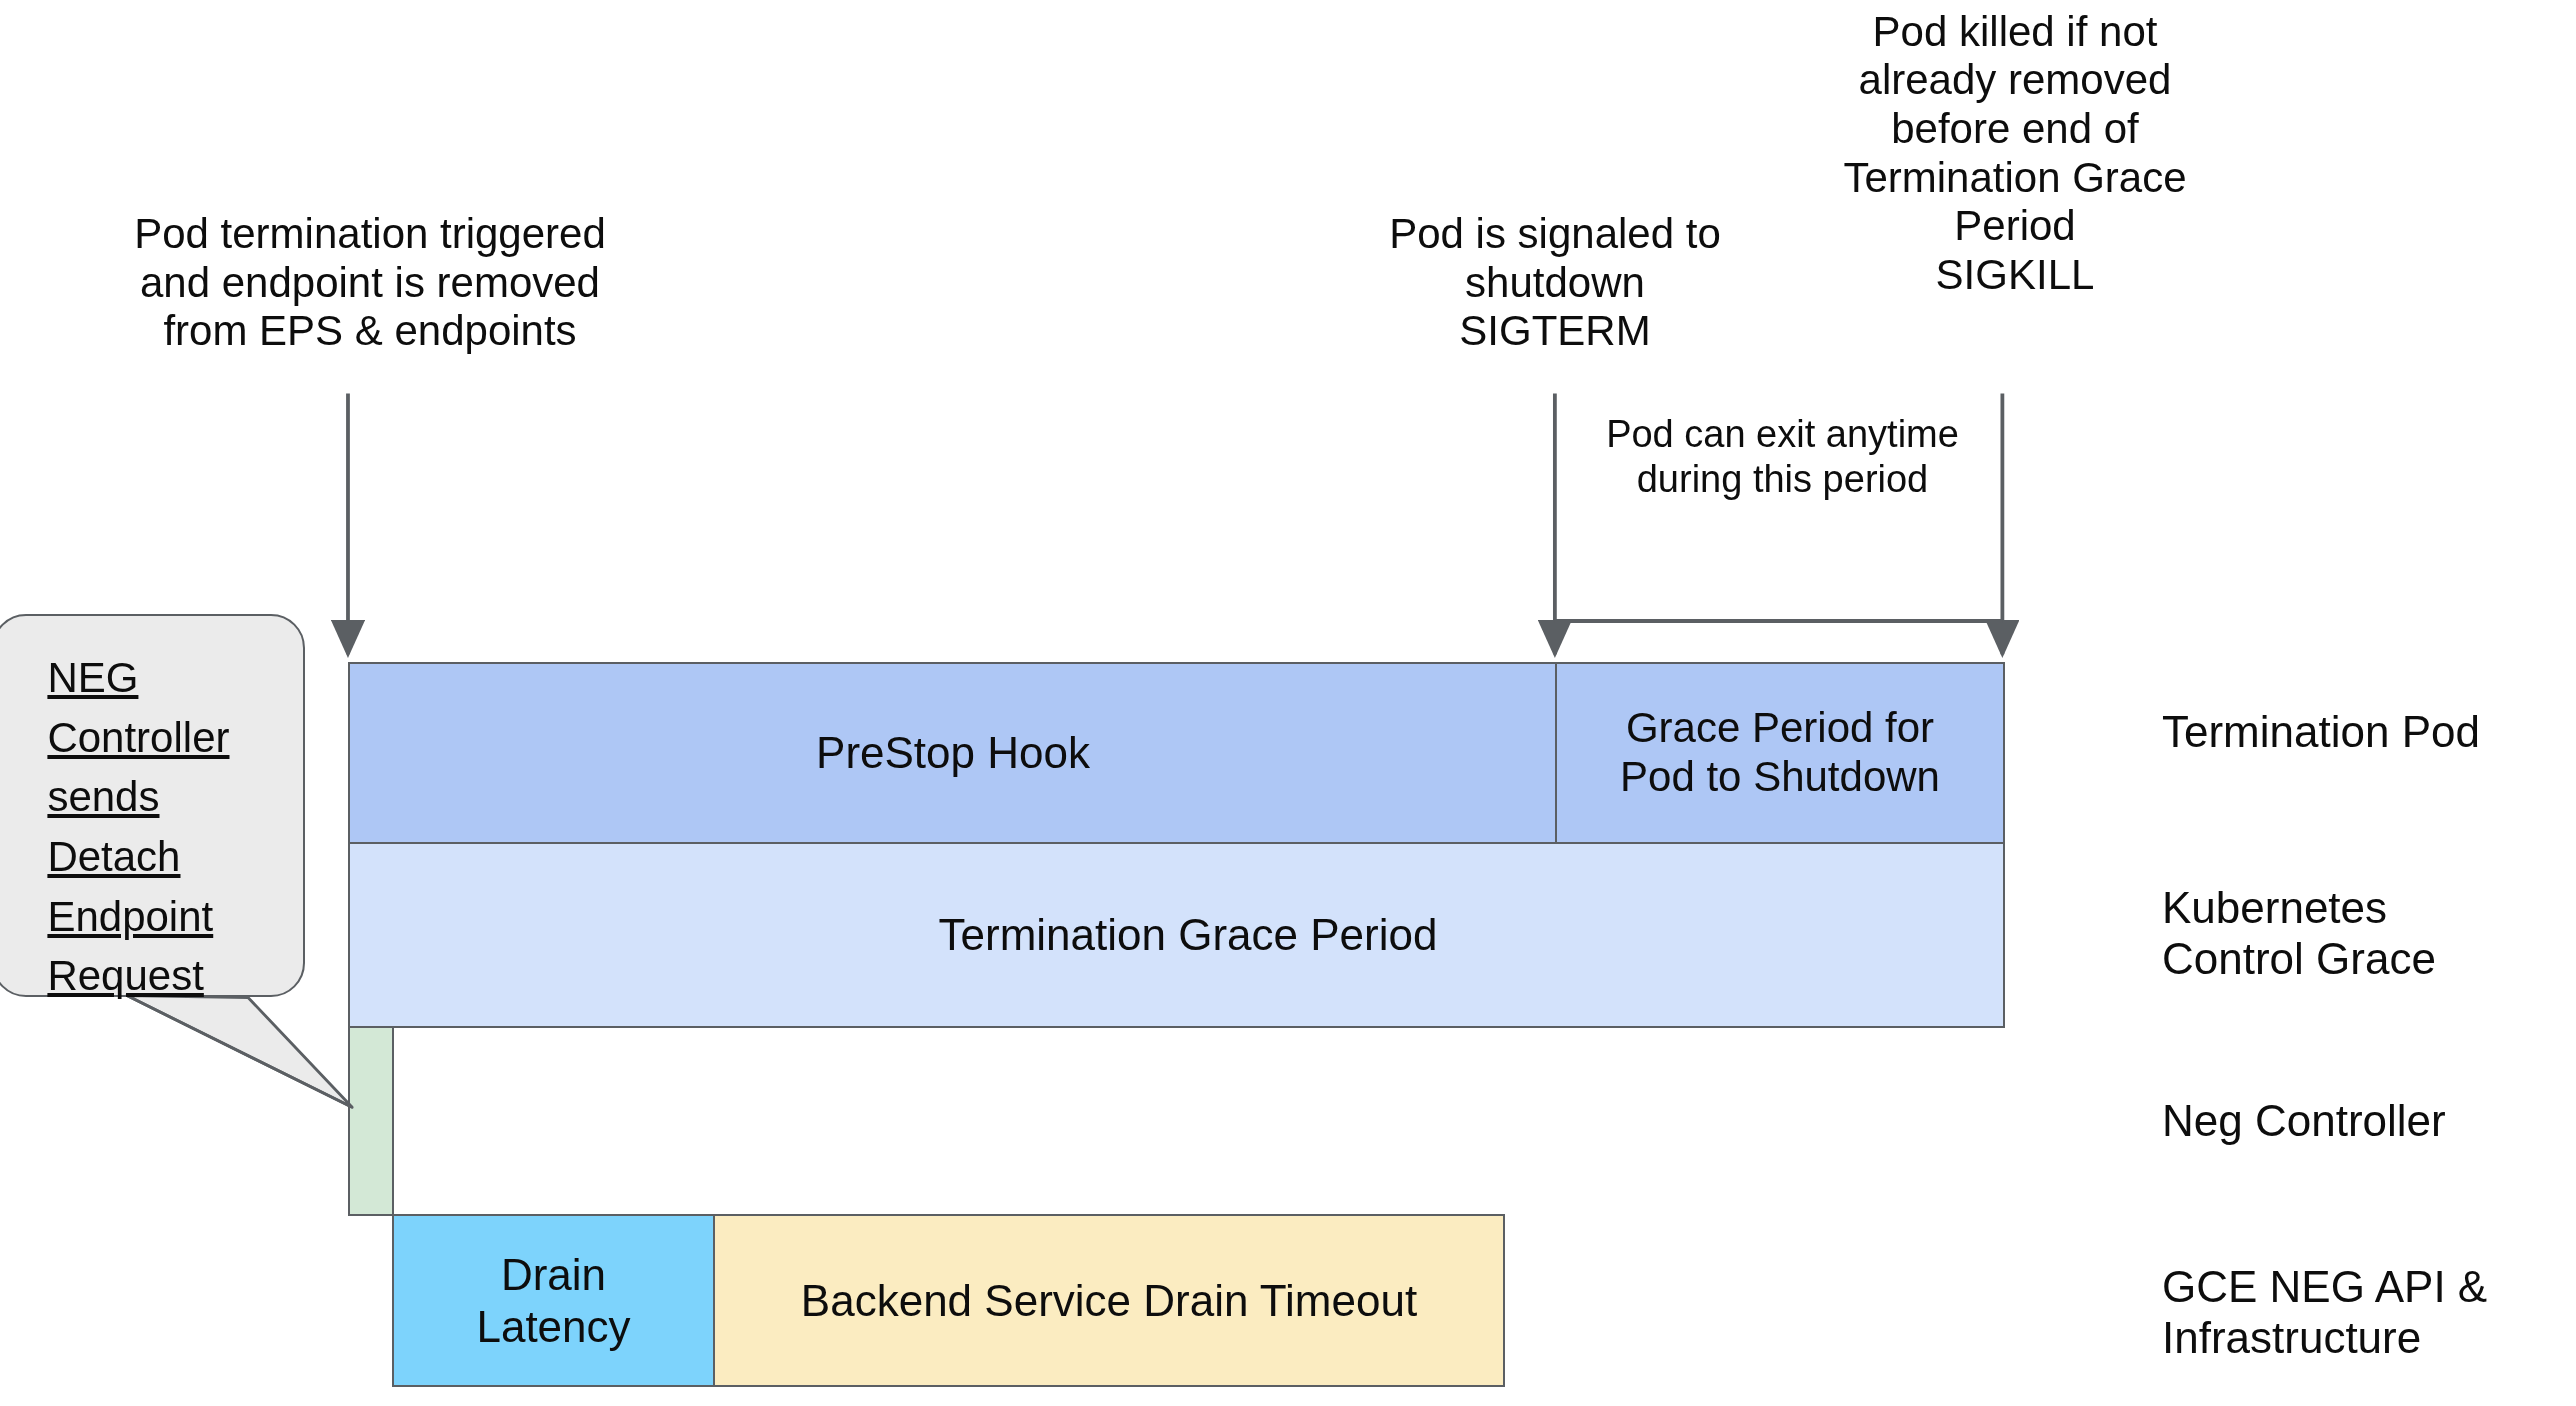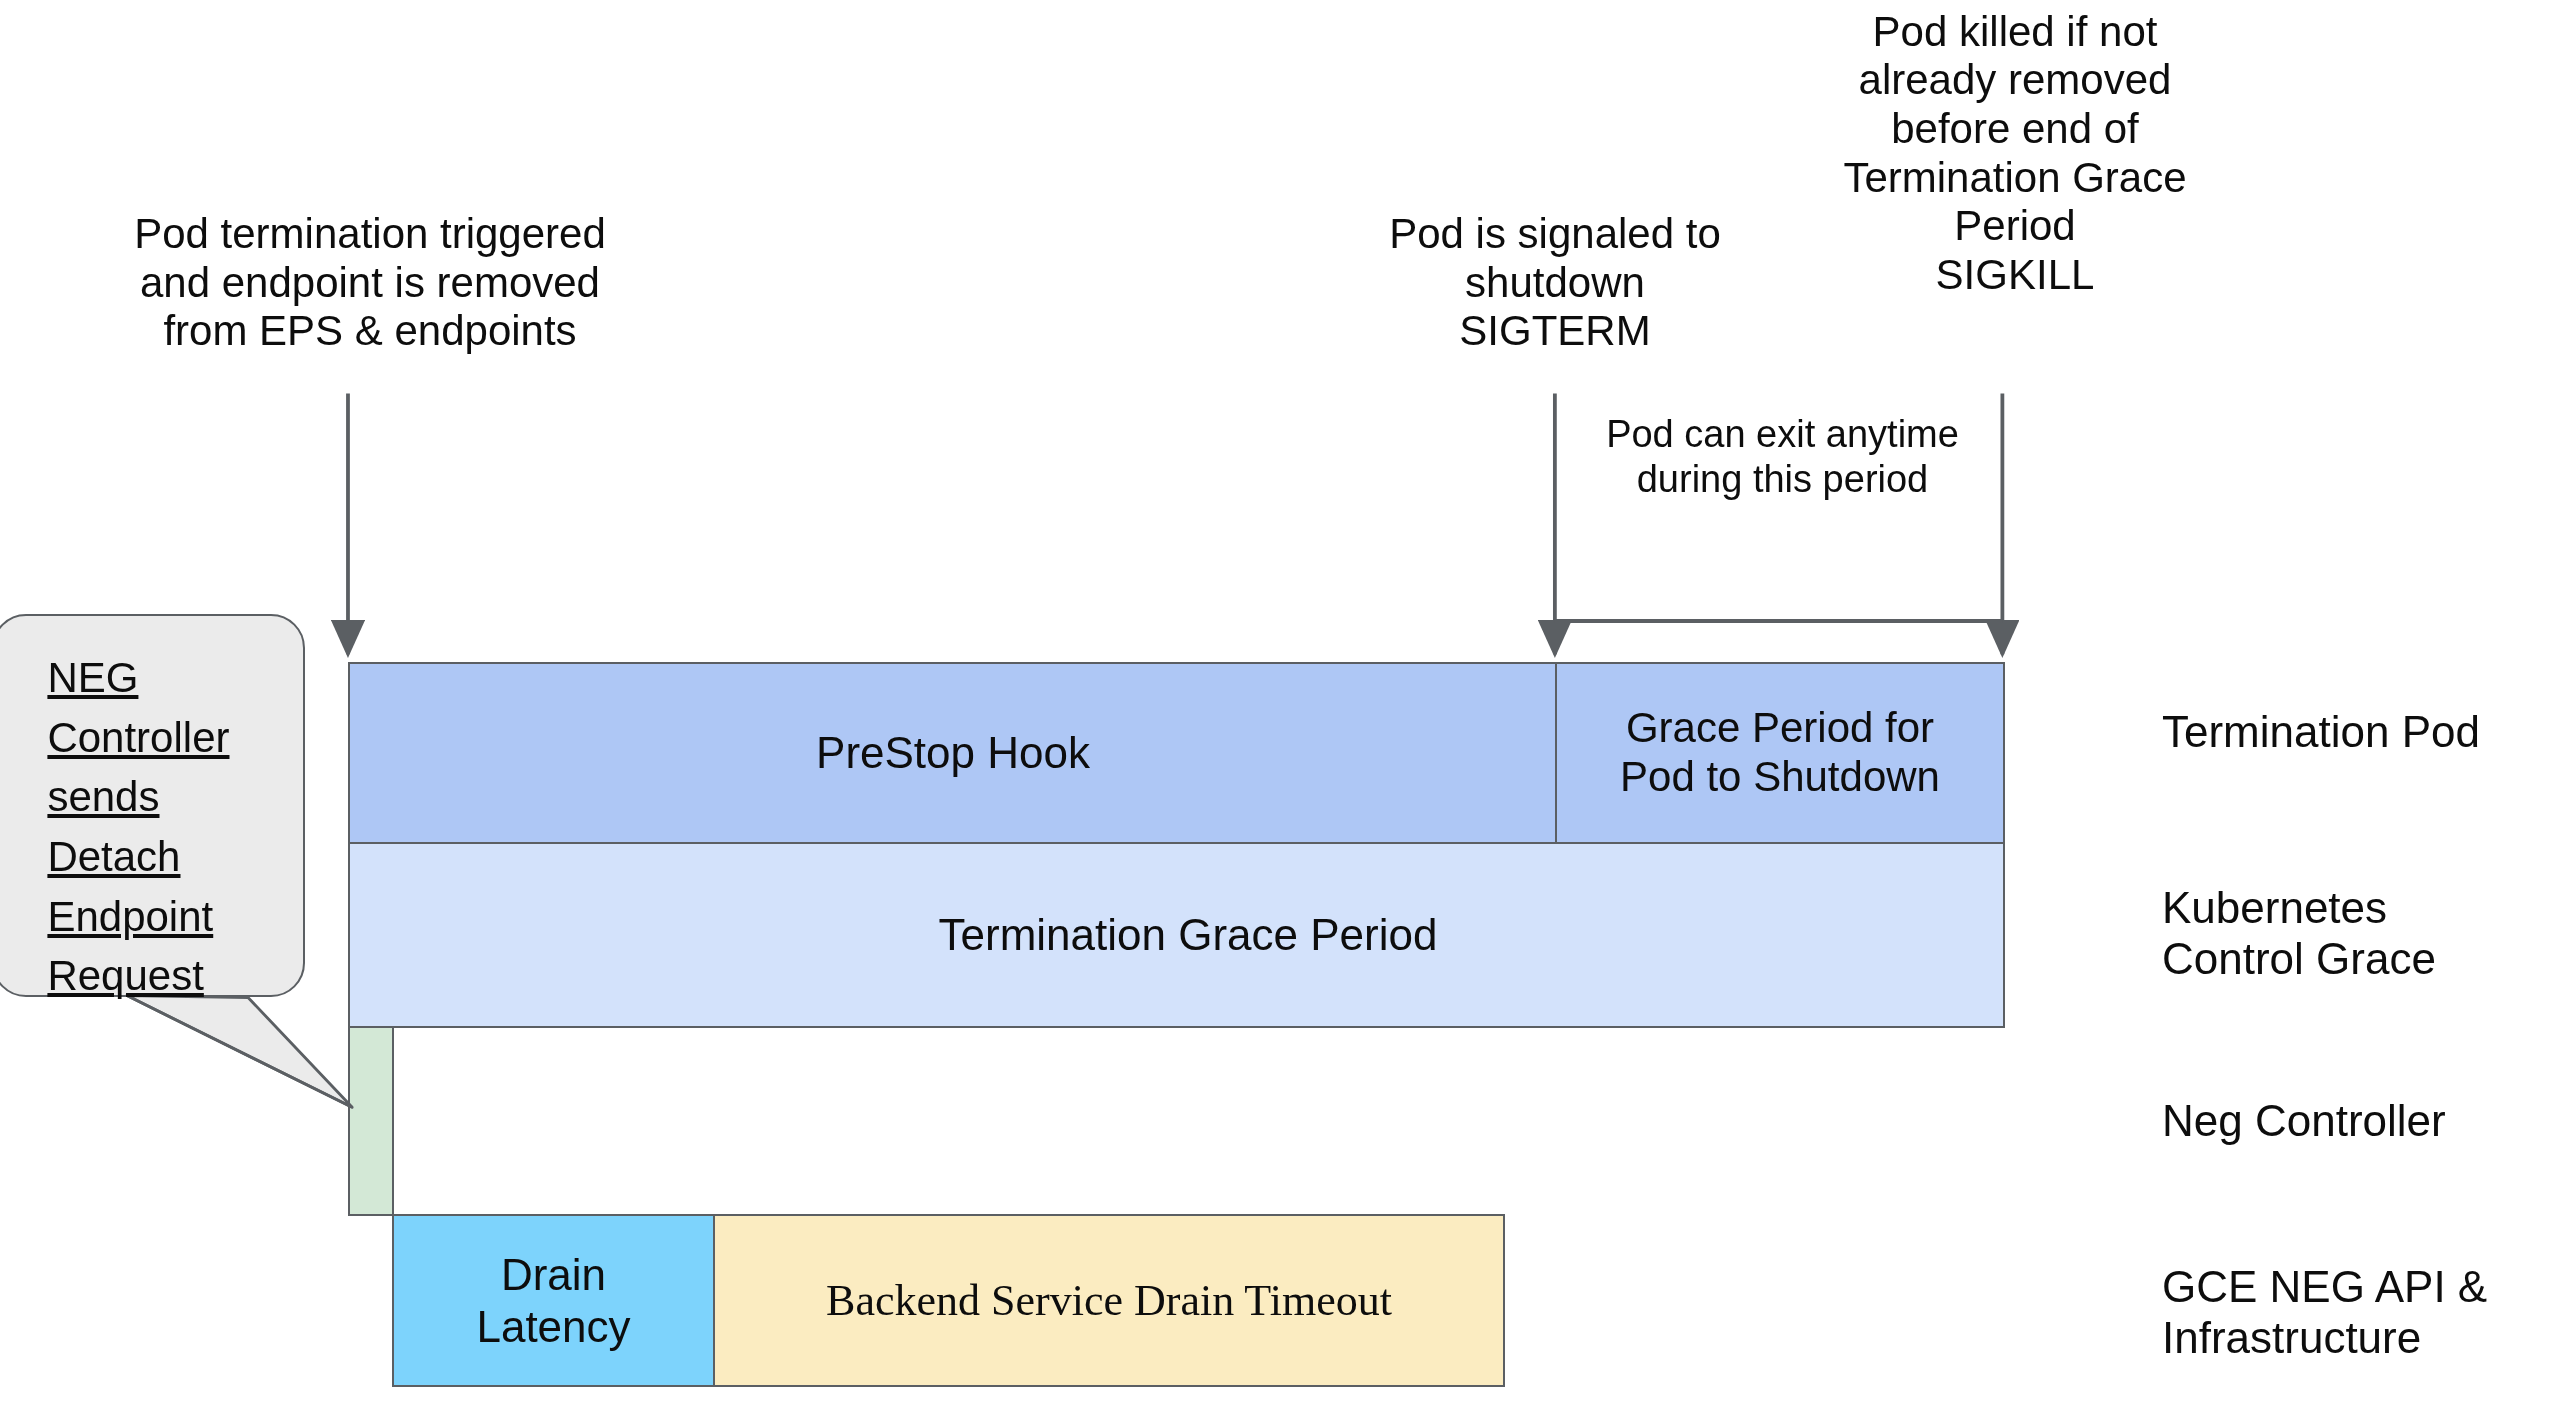--- a/index.html
+++ b/index.html
@@ -81,21 +81,20 @@
   }
   #bar-drain {
     left: 392px; top: 1214px; width: 323px; height: 173px;
     background: #7dd3fc;
     font-size: 44px;
   }
   #bar-bsdt {
     left: 713px; top: 1214px; width: 792px; height: 173px;
     background: #fbecc1;
     font-size: 44px;
-    font-family: Liberation Serif, serif;
   }
 
   
   #overlay {
     position: absolute;
     left: 0; top: 0;
     width: 2576px; height: 1406px;
     pointer-events: none;
   }
 

